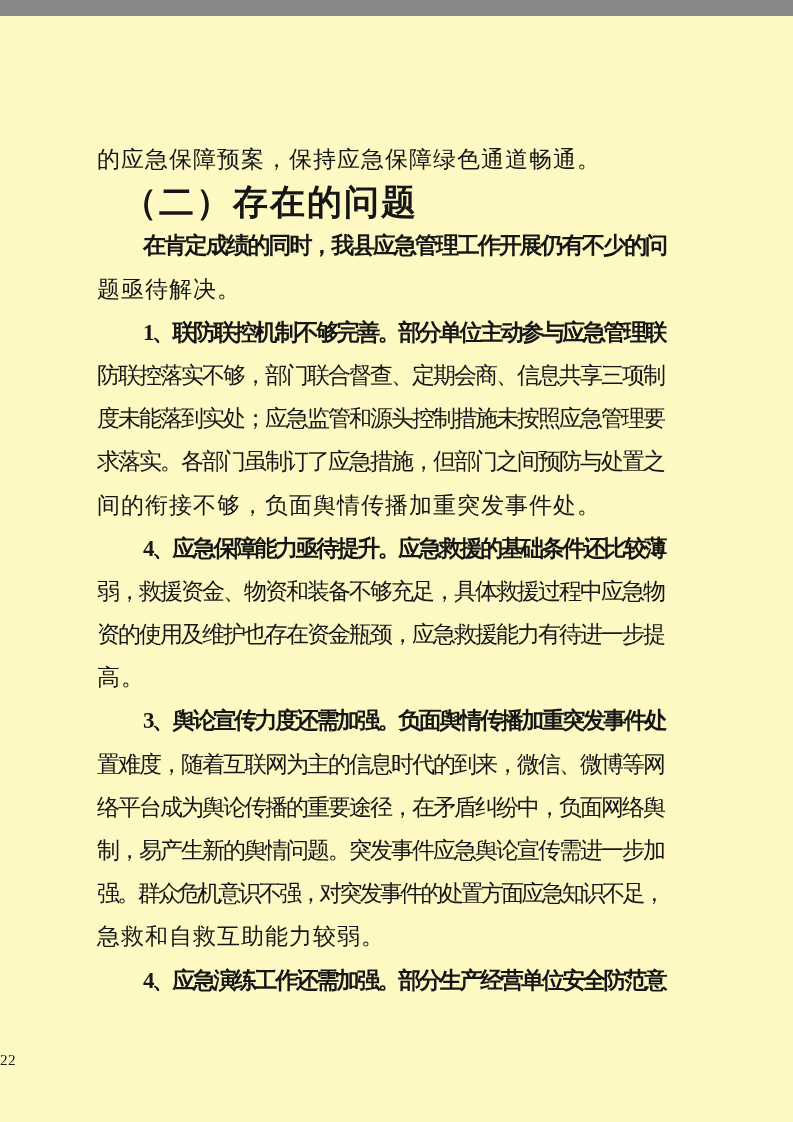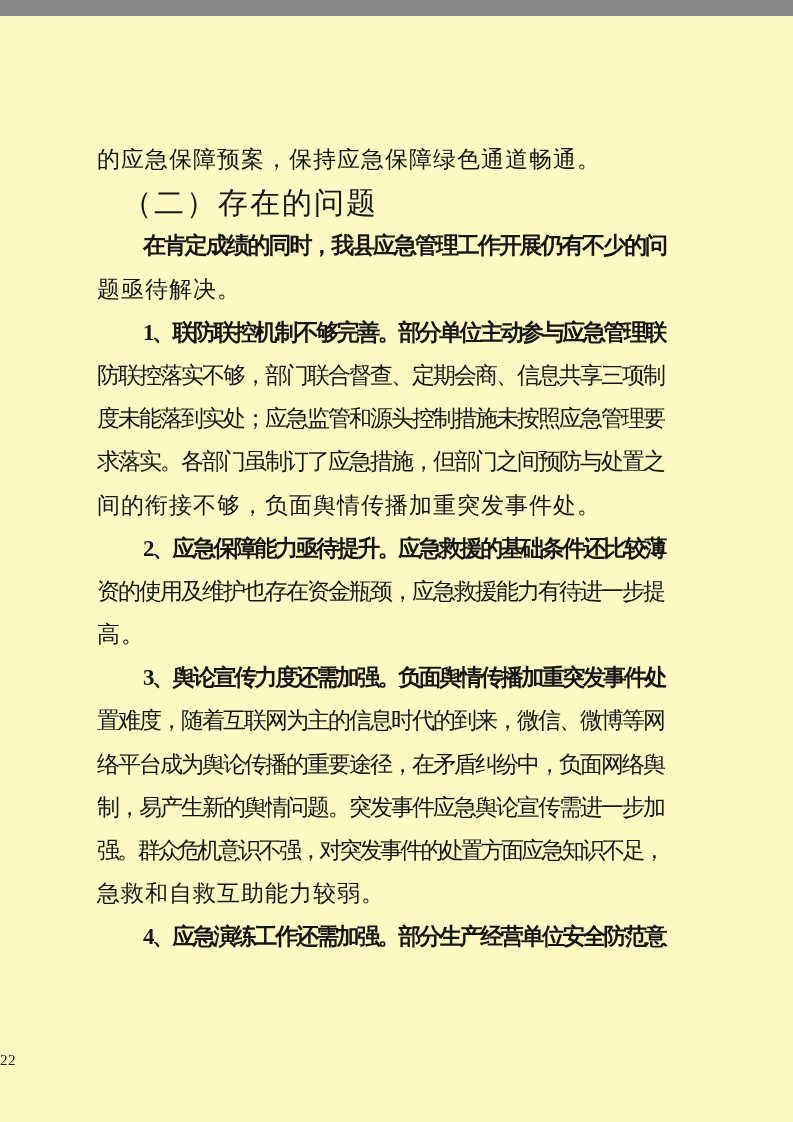--- a/index.html
+++ b/index.html
@@ -22,22 +22,22 @@
   .line {
     height: 43.2px;
     line-height: 43.2px;
     white-space: nowrap;
     font-size: 23px;
     letter-spacing: 1px;
   }
   .ind { padding-left: 46px; font-weight: bold; }
   .ind-h { padding-left: 25px; }
   .heading .line {
-    font-weight: 400;
-    font-size: 30px;
+    font-weight: 700;
+    font-size: 35px;
     letter-spacing: 2px;
   }
   .page-number {
     position: absolute;
     left: 0;
     top: 1036px;
     width: 100%;
     text-align: left;
     font-size: 15px;
     letter-spacing: 0.5px;
@@ -60,21 +60,22 @@
         <div class="line"><span>题亟待解决。</span></div>
       </div>
       <div class="block">
         <div class="line ind"><span style="letter-spacing: -2.48077px;">1、联防联控机制不够完善。部分单位主动参与应急管理联</span></div>
         <div class="line"><span style="letter-spacing: -2px;">防联控落实不够，部门联合督查、定期会商、信息共享三项制</span></div>
         <div class="line"><span style="letter-spacing: -2px;">度未能落到实处；应急监管和源头控制措施未按照应急管理要</span></div>
         <div class="line"><span style="letter-spacing: -2px;">求落实。各部门虽制订了应急措施，但部门之间预防与处置之</span></div>
         <div class="line"><span>间的衔接不够，负面舆情传播加重突发事件处。</span></div>
       </div>
       <div class="block">
-        <div class="line ind"><span style="letter-spacing: -2.48077px;">2、应急保障能力亟待提升。应急救援的基础条件还比较薄</span></div>
+        <div class="line ind"><span style="letter-spacing: -2.48077px;">4、应急保障能力亟待提升。应急救援的基础条件还比较薄</span></div>
+        <div class="line"><span style="letter-spacing: -2px;">弱，救援资金、物资和装备不够充足，具体救援过程中应急物</span></div>
         <div class="line"><span style="letter-spacing: -2px;">资的使用及维护也存在资金瓶颈，应急救援能力有待进一步提</span></div>
         <div class="line"><span>高。</span></div>
       </div>
       <div class="block">
         <div class="line ind"><span style="letter-spacing: -2.48077px;">3、舆论宣传力度还需加强。负面舆情传播加重突发事件处</span></div>
         <div class="line"><span style="letter-spacing: -2px;">置难度，随着互联网为主的信息时代的到来，微信、微博等网</span></div>
         <div class="line"><span style="letter-spacing: -2px;">络平台成为舆论传播的重要途径，在矛盾纠纷中，负面网络舆</span></div>
         <div class="line"><span style="letter-spacing: -2px;">制，易产生新的舆情问题。突发事件应急舆论宣传需进一步加</span></div>
         <div class="line"><span style="letter-spacing: -2.78571px;">强。群众危机意识不强，对突发事件的处置方面应急知识不足，</span></div>
         <div class="line"><span>急救和自救互助能力较弱。</span></div>

